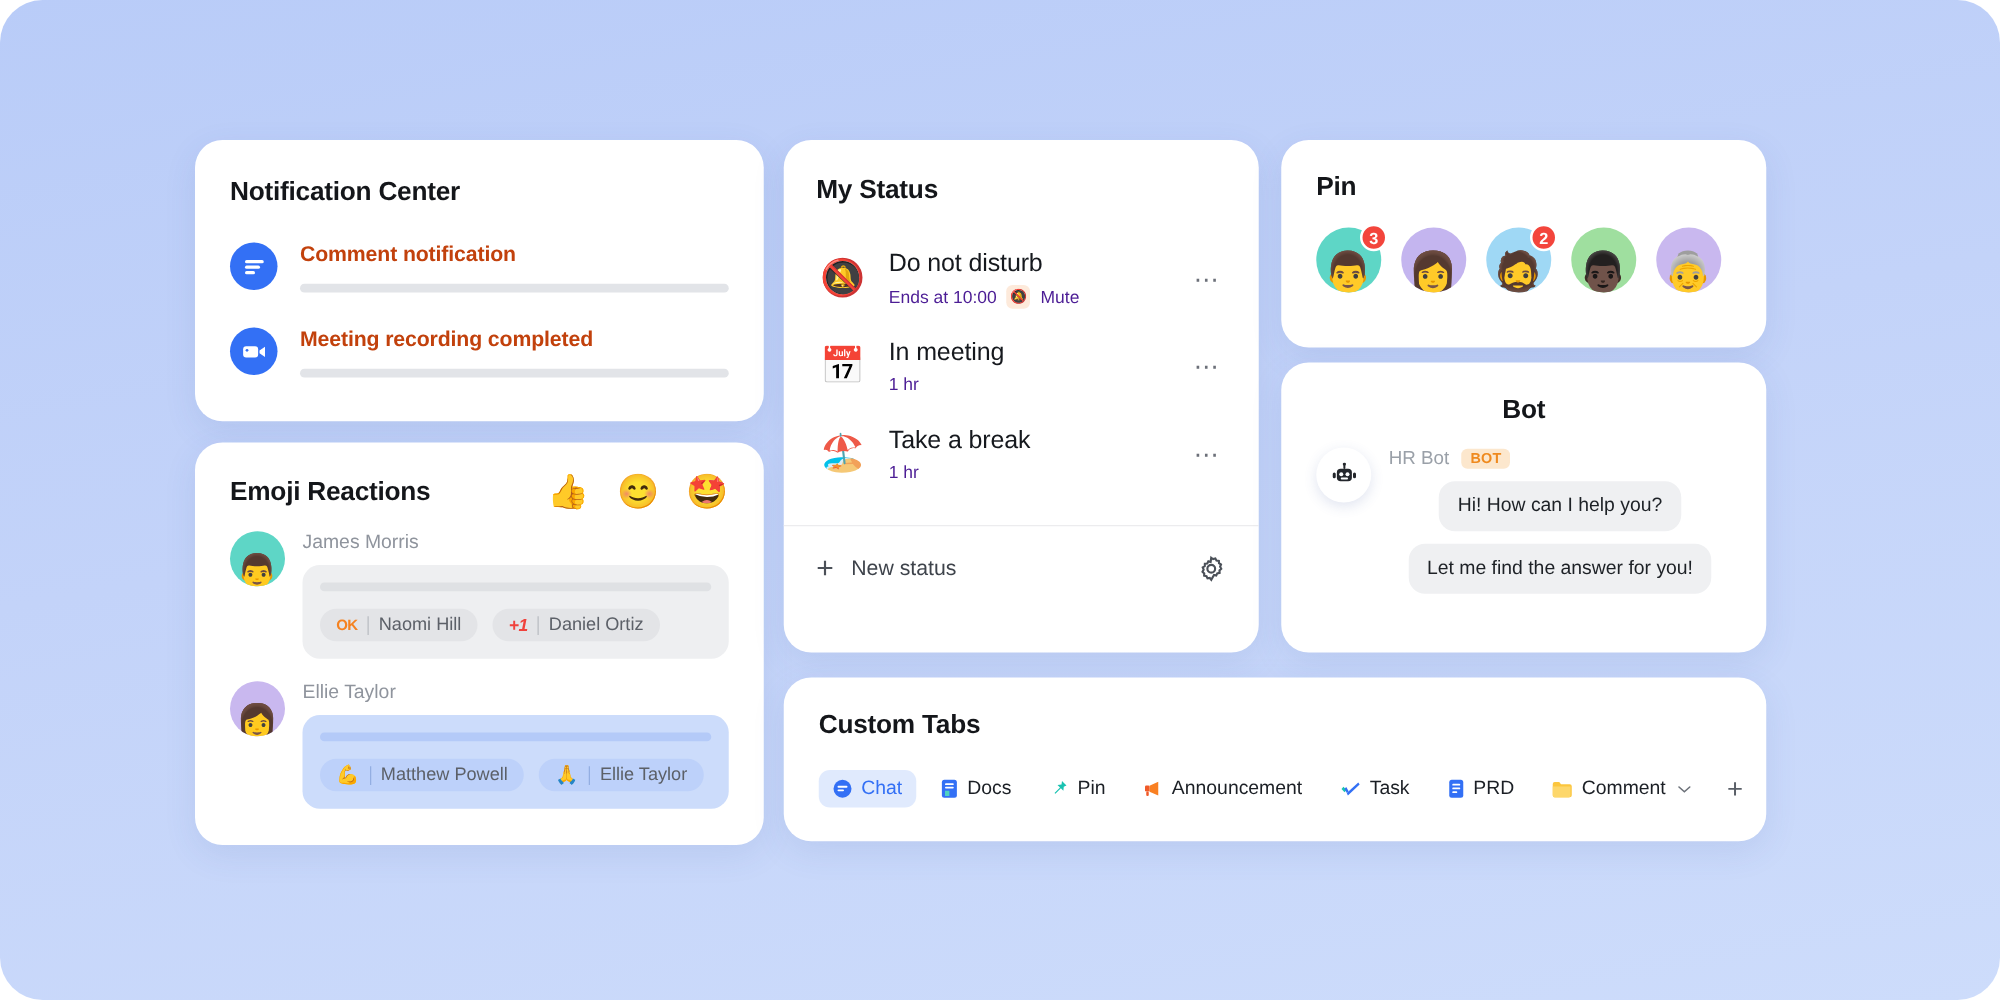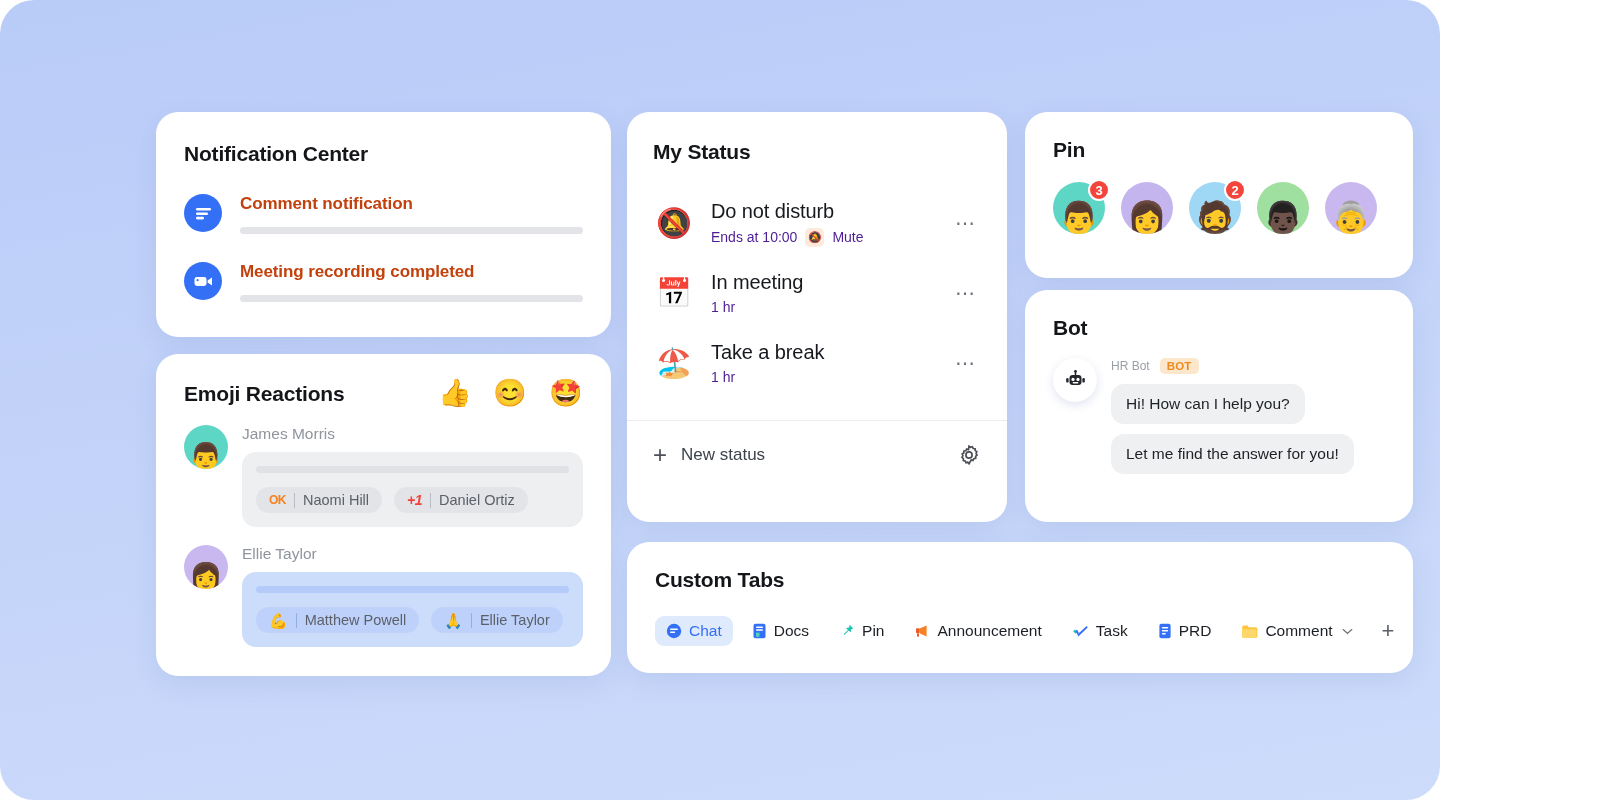--- a/index.html
+++ b/index.html
@@ -7,21 +7,21 @@
   html, body {
     width: 1600px;
     height: 800px;
     overflow: hidden;
     background: #ffffff;
     font-family: "Liberation Sans", sans-serif;
   }
 
   #stage {
     position: relative;
-    width: 1440px;
+    width: 1600px;
     height: 800px;
     background: linear-gradient(170deg, #b9ccf8 0%, #c3d3f9 45%, #cddcfb 100%);
     border-radius: 34px;
     overflow: hidden;
   }
 
   
   .card {
     position: absolute;
     background: #ffffff;
@@ -113,30 +113,30 @@
   .pin-badge {
     position: absolute; top: -3px; right: -5px;
     min-width: 22px; height: 22px; padding: 0 5px;
     border-radius: 11px; background: #f3453c; color: #fff;
     font-size: 13px; font-weight: 700;
     display: flex; align-items: center; justify-content: center;
     border: 2px solid #ffffff;
   }
 
   
-  #bot-card { left: 1025px; top: 290px; width: 388px; height: 232px; padding: 26px 28px 0 28px; }
+  #bot-card { left: 1025px; top: 290px; width: 388px; height: 232px; padding: 26px 28px 0 28px; text-align: center; }
   .bot-body { margin-top: 18px; display: flex; gap: 14px; }
   .bot-avatar {
     width: 44px; height: 44px; flex: 0 0 44px; border-radius: 50%;
     background: #ffffff; box-shadow: 0 3px 10px rgba(60,85,160,0.16);
     display: flex; align-items: center; justify-content: center; font-size: 22px; line-height: 1;
   }
   .bot-right { flex: 1; }
   .bot-name-row { display: flex; align-items: center; gap: 10px; }
-  .bot-name { font-size: 12px; color: #9aa0a8; }
+  .bot-name { font-size: 15px; color: #9aa0a8; }
   .bot-badge {
     background: #fce7cd; color: #ef8a1f; font-size: 11.5px; font-weight: 700;
     padding: 2px 7px; border-radius: 5px; letter-spacing: 0.2px;
   }
   .bot-bubble {
     margin-top: 10px; background: #eff0f2; border-radius: 13px;
     padding: 11px 15px; font-size: 15.5px; color: #1d2126;
     display: inline-block;
   }
 

